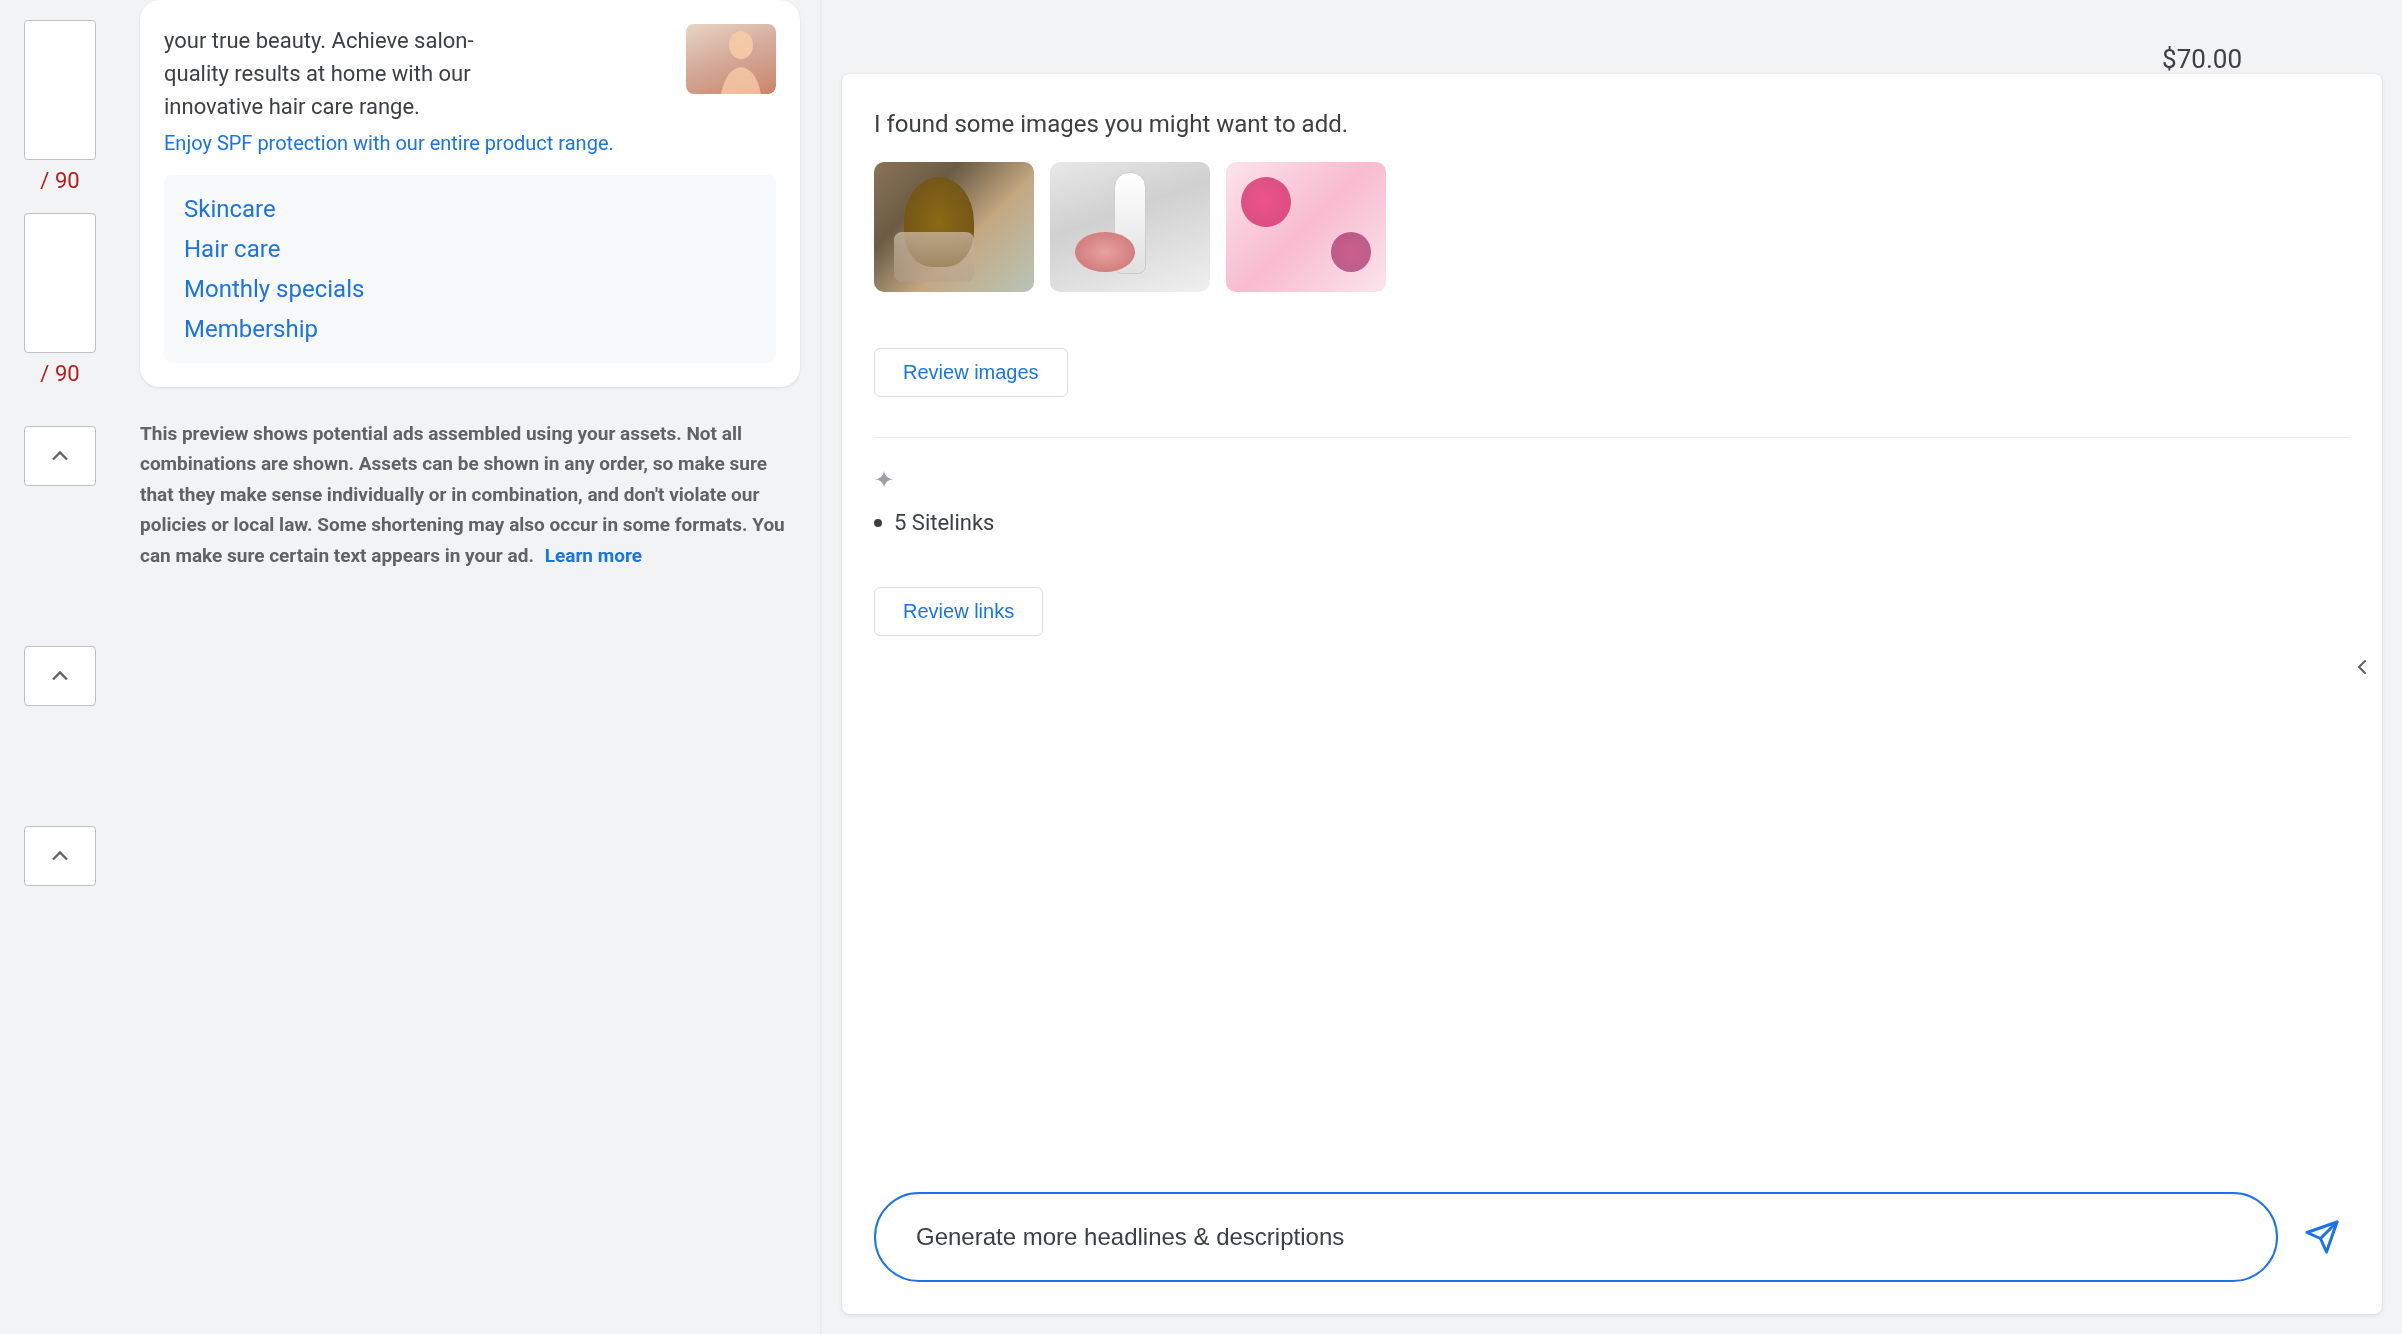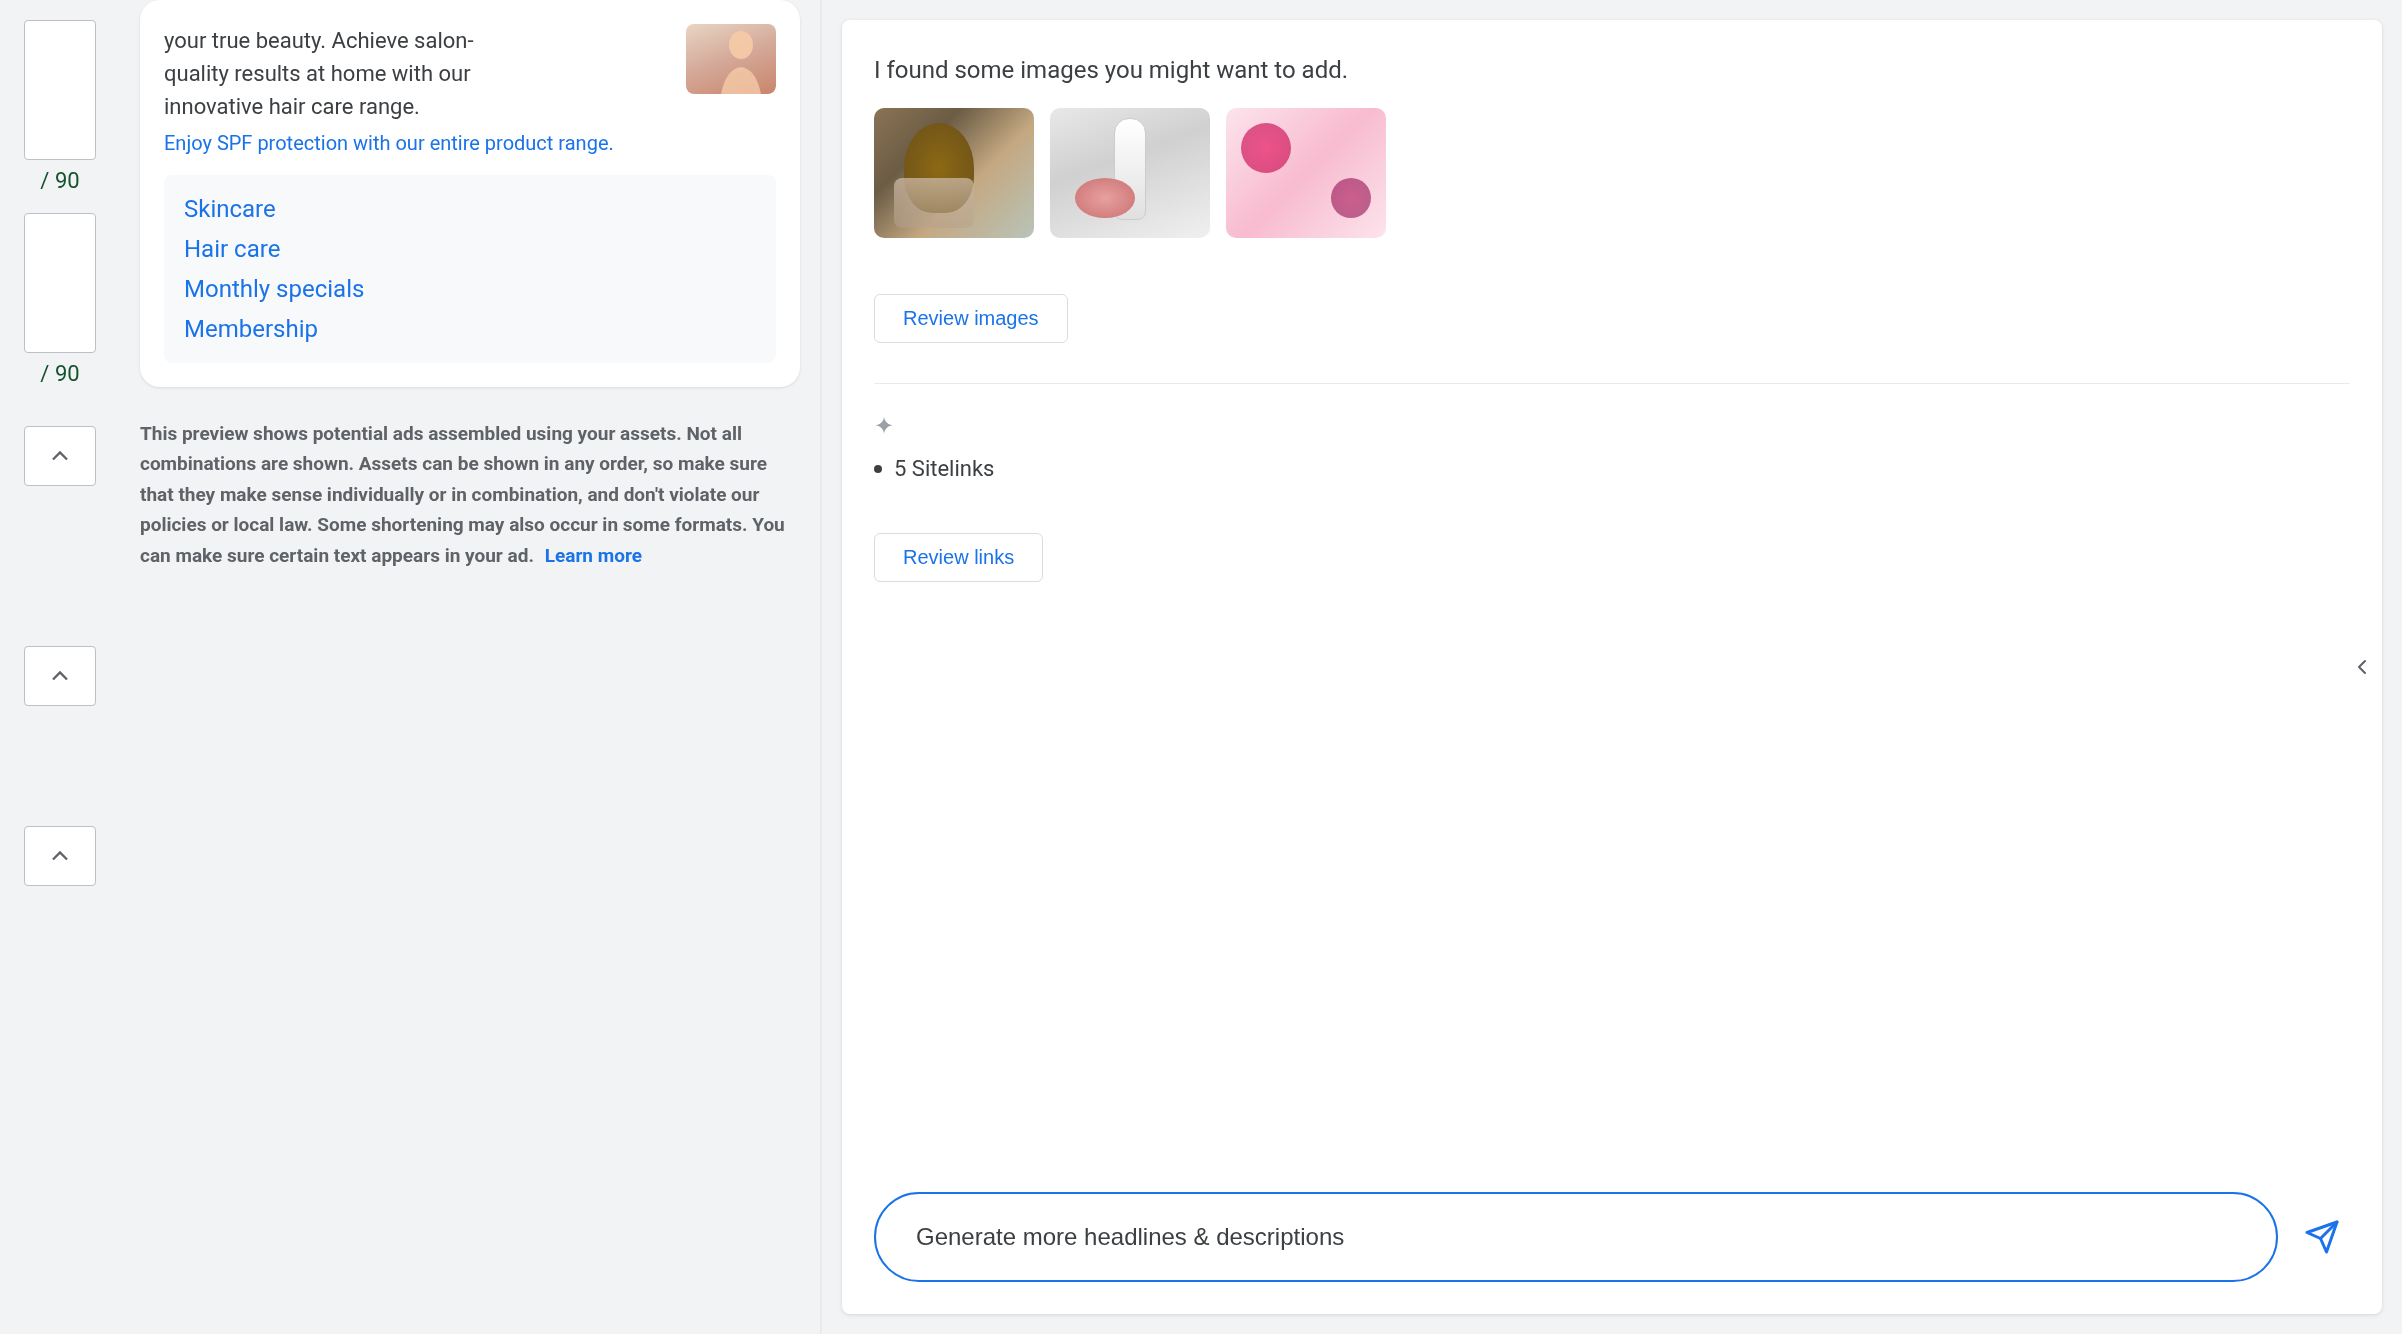--- a/index.html
+++ b/index.html
@@ -41,21 +41,21 @@
     .counter-box {
       width: 72px;
       height: 140px;
       border: 1.5px solid #bdc1c6;
       border-radius: 4px;
       background: white;
     }
 
     .counter-label {
       font-size: 22px;
-      color: #14532d;
+      color: #b91c1c;
     }
 
     .collapse-btn {
       width: 72px;
       height: 60px;
       background: white;
       border: 1.5px solid #bdc1c6;
       border-radius: 4px;
       display: flex;
       align-items: center;
@@ -481,20 +481,21 @@
         <span>This preview shows potential ads assembled using your assets. Not all combinations are shown. Assets can be shown in any order, so make sure that they make sense individually or in combination, and don't violate our policies or local law. Some shortening may also occur in some formats. You can make sure certain text appears in your ad.</span>
         <a href="#" style="color:#1a73e8; margin-left: 6px;">Learn more</a>
       </p>
     </div>
   </div>
 
   <div style="width: 2px; background: #e8eaed; height: 100%;"></div>
 
   <div class="right-panel">
 
+    <div class="price-label" style="position: relative; text-align: right; padding-right: 80px; margin-bottom: 24px;">$70.00</div>
 
     <div class="suggestions-card">
 
       <div>
         <p class="section-title">I found some images you might want to add.</p>
         <div class="images-row">
           <div class="image-preview img1"></div>
           <div class="image-preview img2"></div>
           <div class="image-preview img3"></div>
         </div>

